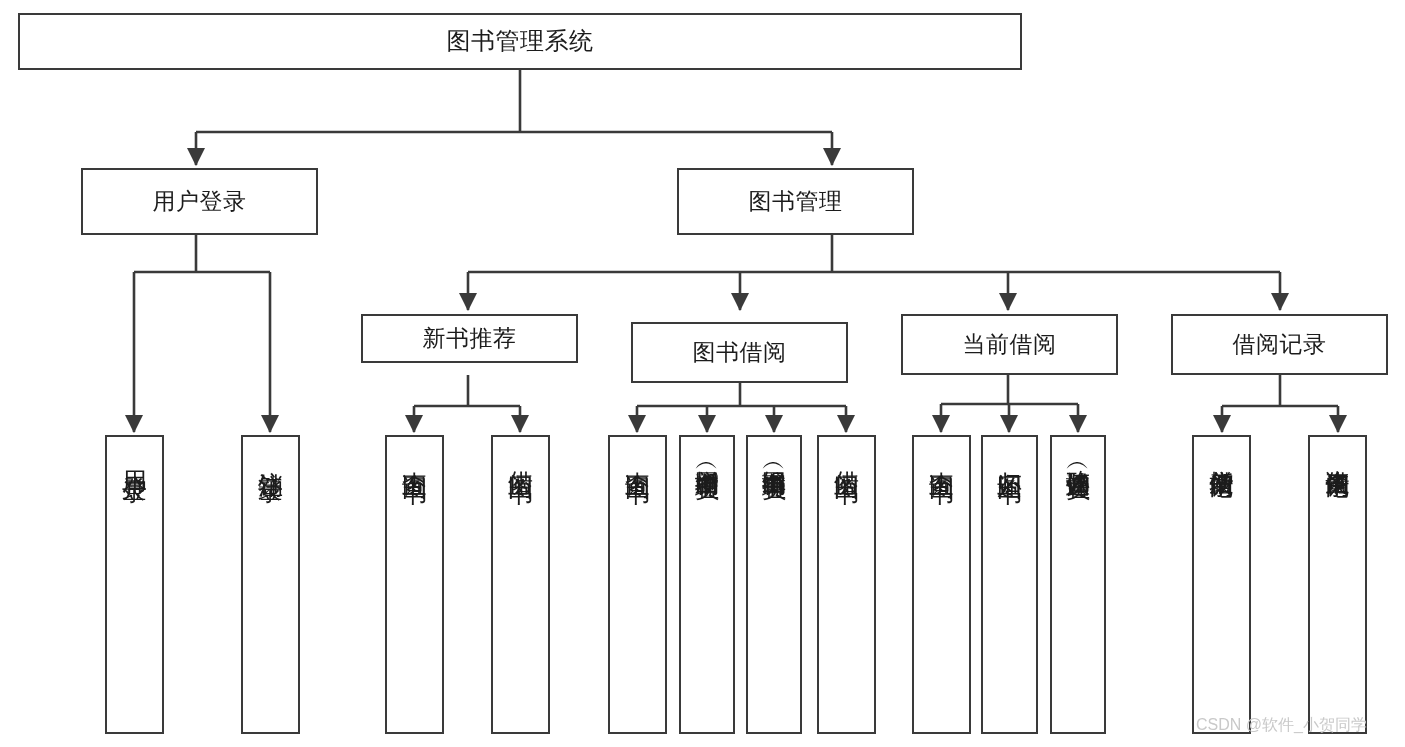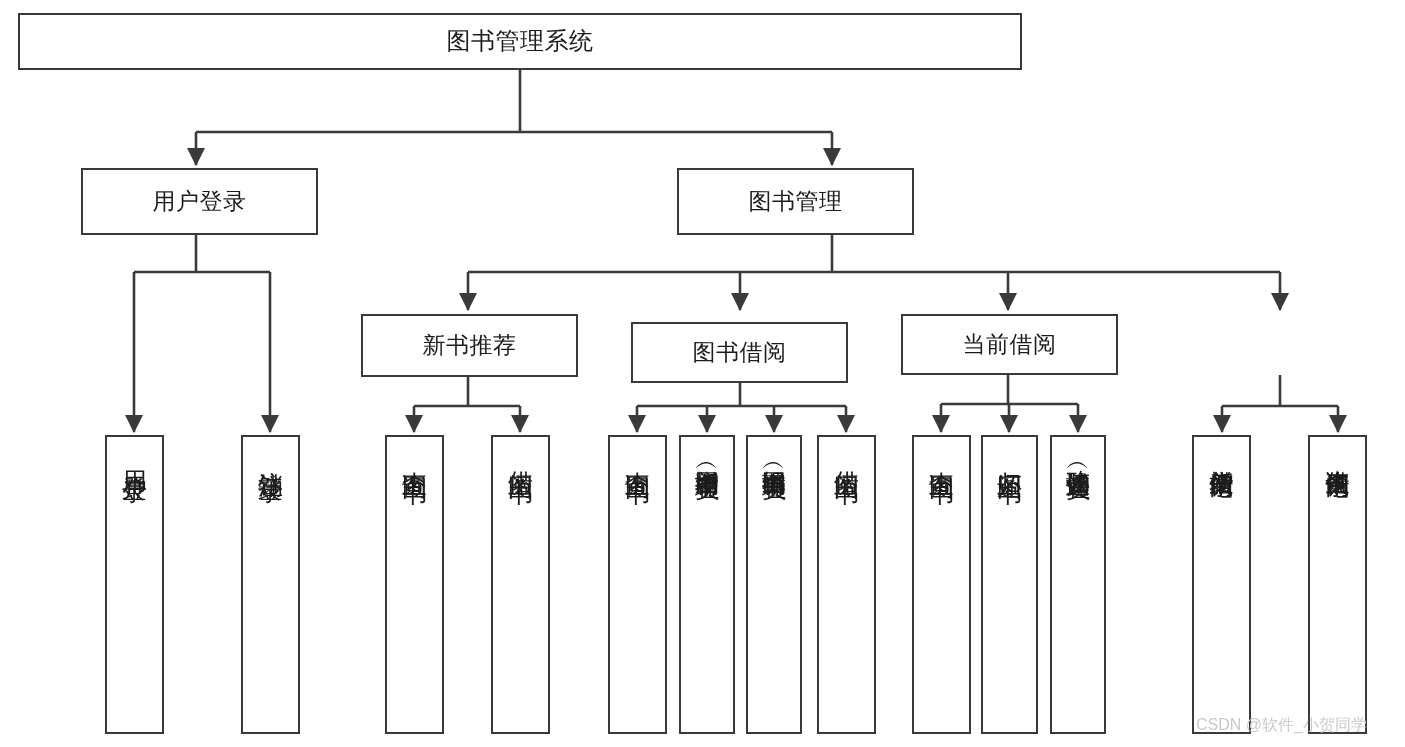--- a/index.html
+++ b/index.html
@@ -128,28 +128,31 @@
     <span class="lbl">图书管理系统</span>
   </div>
 
   <div class="node h" style="left:81px; top:168px; width:237px; height:67px;">
     <span class="lbl">用户登录</span>
   </div>
   <div class="node h" style="left:677px; top:168px; width:237px; height:67px;">
     <span class="lbl">图书管理</span>
   </div>
 
-  <div class="node h" style="left:361px; top:314px; width:217px; height:63px;">
+  <div class="node h" style="left:361px; top:314px; width:217px; height:49px;">
     <span class="lbl">新书推荐</span>
   </div>
   <div class="node h" style="left:631px; top:314px; width:217px; height:61px;margin-top:8px;">
     <span class="lbl">图书借阅</span>
   </div>
   <div class="node h" style="left:901px; top:314px; width:217px; height:61px;">
     <span class="lbl">当前借阅</span>
+  </div>
+  <div class="node h" style="left:1171px; top:314px; width:217px; height:61px;">
+    <span class="lbl">借阅记录</span>
   </div>
 
   <div class="node v" style="left:105px; top:435px; width:59px; height:299px;">
     <span class="lbl">用户登录</span>
   </div>
   <div class="node v" style="left:241px; top:435px; width:59px; height:299px;">
     <span class="lbl">注销登录</span>
   </div>
 
   <div class="node v" style="left:385px; top:435px; width:59px; height:299px;">

